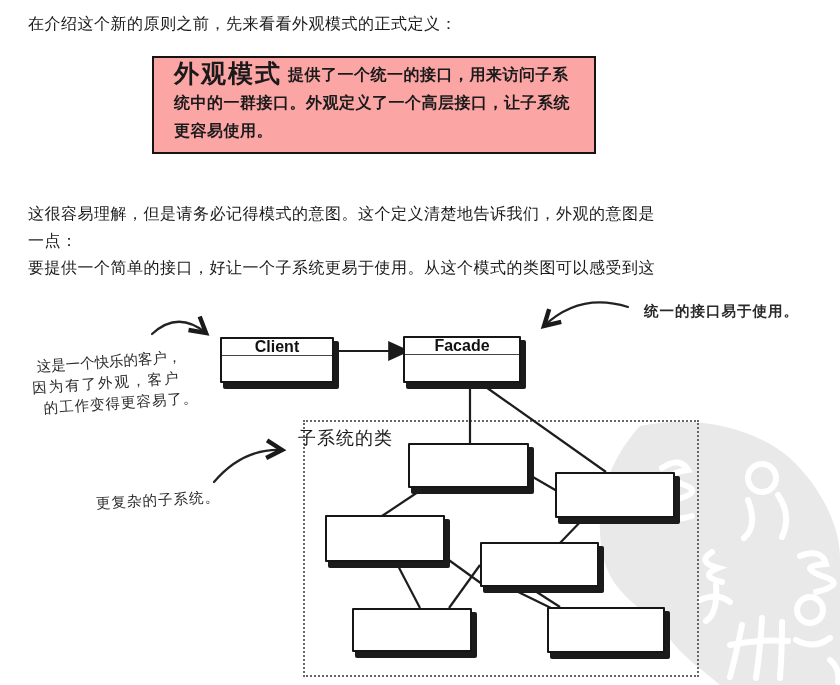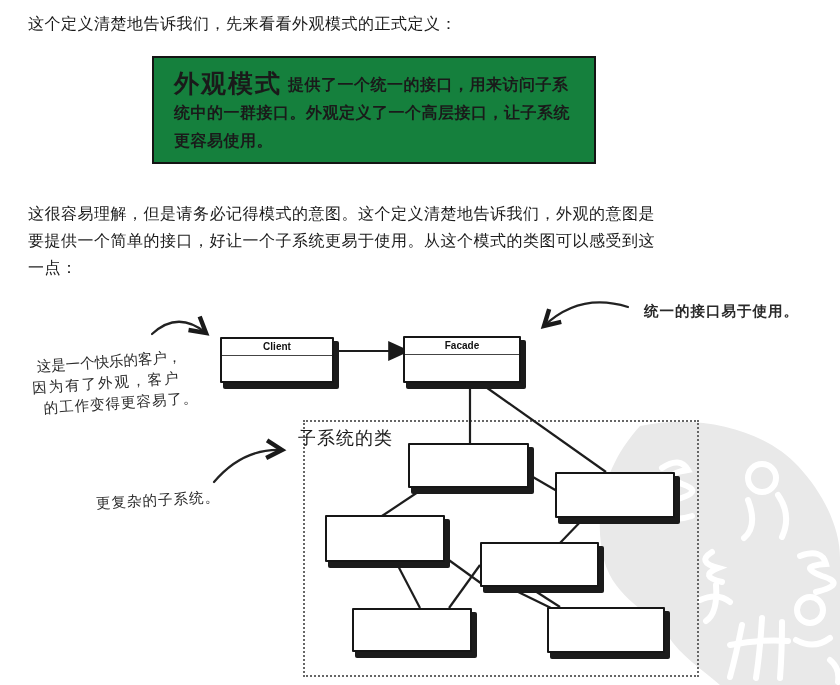--- a/index.html
+++ b/index.html
@@ -9,41 +9,41 @@
     font-family:"Liberation Serif","DejaVu Serif",serif;
   }
   .abs{position:absolute;}
   
   .par{font-size:16px;line-height:27px;letter-spacing:.5px;}
   #intro{left:28px;top:10px;width:760px;}
   #par2{left:28px;top:200px;width:700px;}
   
   #defbox{
     left:152px;top:56px;width:404px;height:88px;
-    border:2px solid #141414;padding:12px 16px 4px 20px;
+    border:2px solid #141414;padding:2px 16px 4px 20px;
     font-weight:bold;font-size:16px;line-height:28px;letter-spacing:.5px;
-    background:#15803d;
+    background:#fca5a5;
   }
   #defbox .term{font-size:25px;letter-spacing:2px;margin-right:6px;vertical-align:-2px;}
   
   .svglayer{left:0;top:0;z-index:2;pointer-events:none;}
   #watermark-layer{z-index:0;}
   #dotted-box{
     left:303px;top:420px;width:392px;height:253px;
     border:2px dotted #666;z-index:1;background:transparent;
   }
   #subsys-label{left:298px;top:426px;font-weight:normal;font-size:18px;z-index:4;letter-spacing:1px;}
   .clsbox{
     position:absolute;background:#fff;border:2px solid #161616;
     box-shadow:4px 5px 0 1px #1b1b1b;border-radius:1px;z-index:3;
   }
   .uml .title{
     height:16px;line-height:15px;border-bottom:1.5px solid #444;
     text-align:center;font-family:"Liberation Sans","DejaVu Sans",sans-serif;
-    font-weight:bold;font-size:10px;color:#111;
+    font-weight:bold;font-size:16px;color:#111;
   }
   #box-client{left:220px;top:337px;width:110px;height:42px;}
   #box-facade{left:403px;top:336px;width:114px;height:43px;}
   #boxA{left:408px;top:443px;width:117px;height:41px;}
   #boxB{left:555px;top:472px;width:116px;height:42px;}
   #boxC{left:325px;top:515px;width:116px;height:43px;}
   #boxD{left:480px;top:542px;width:115px;height:41px;}
   #boxE{left:352px;top:608px;width:116px;height:40px;}
   #boxF{left:547px;top:607px;width:114px;height:42px;}
   
@@ -77,30 +77,30 @@
     <circle cx="810" cy="610" r="13"></circle>
     <path d="M 796 640 q 18 10 34 -2"></path>
     <path d="M 742 625 q -6 30 -12 52"></path>
     <path d="M 762 618 q -2 34 -6 60"></path>
     <path d="M 782 622 q 0 30 -2 56"></path>
     <path d="M 730 645 q 30 -6 58 -4"></path>
     <path d="M 830 660 q 10 8 8 22"></path>
   </g>
 </svg>
 
-<div class="abs par" id="intro">这个定义清楚地告诉我们，先来看看外观模式的正式定义：</div>
+<div class="abs par" id="intro">在介绍这个新的原则之前，先来看看外观模式的正式定义：</div>
 
 <div class="abs" id="defbox">
   <span class="term">外观模式</span><span>提供了一个统一的接口，用来访问子系统中的一群接口。外观定义了一个高层接口，让子系统更容易使用。</span>
 </div>
 
 <div class="abs par" id="par2">
   <div>这很容易理解，但是请务必记得模式的意图。这个定义清楚地告诉我们，外观的意图是</div>
+  <div>一点：</div>
   <div>要提供一个简单的接口，好让一个子系统更易于使用。从这个模式的类图可以感受到这</div>
-  <div>一点：</div>
 </div>
 
 <div class="abs" id="dotted-box"></div>
 <div class="abs" id="subsys-label">子系统的类</div>
 
 <svg class="abs svglayer" width="840" height="685" viewBox="0 0 840 685">
   <defs>
     <marker id="mTri" markerWidth="11" markerHeight="9" refX="9" refY="4.5" orient="auto">
       <path d="M0,0 L10,4.5 L0,9 Z" fill="#1a1a1a"></path>
     </marker>

